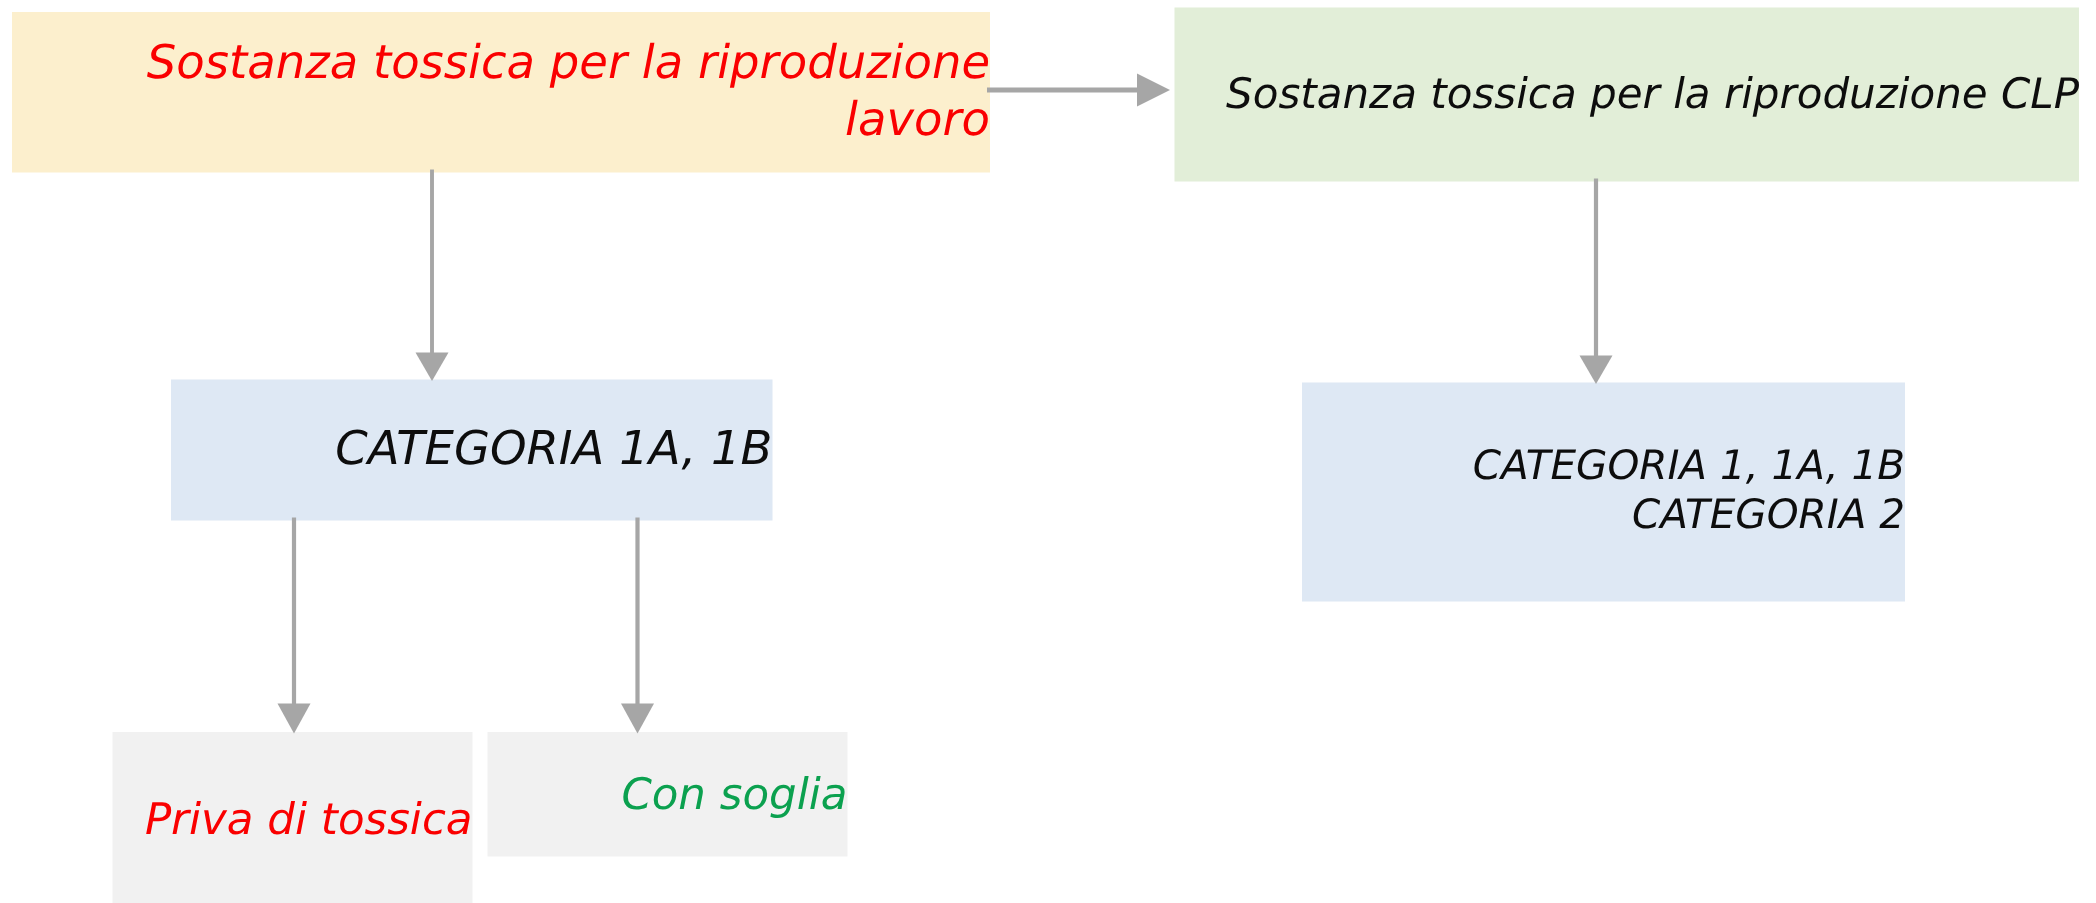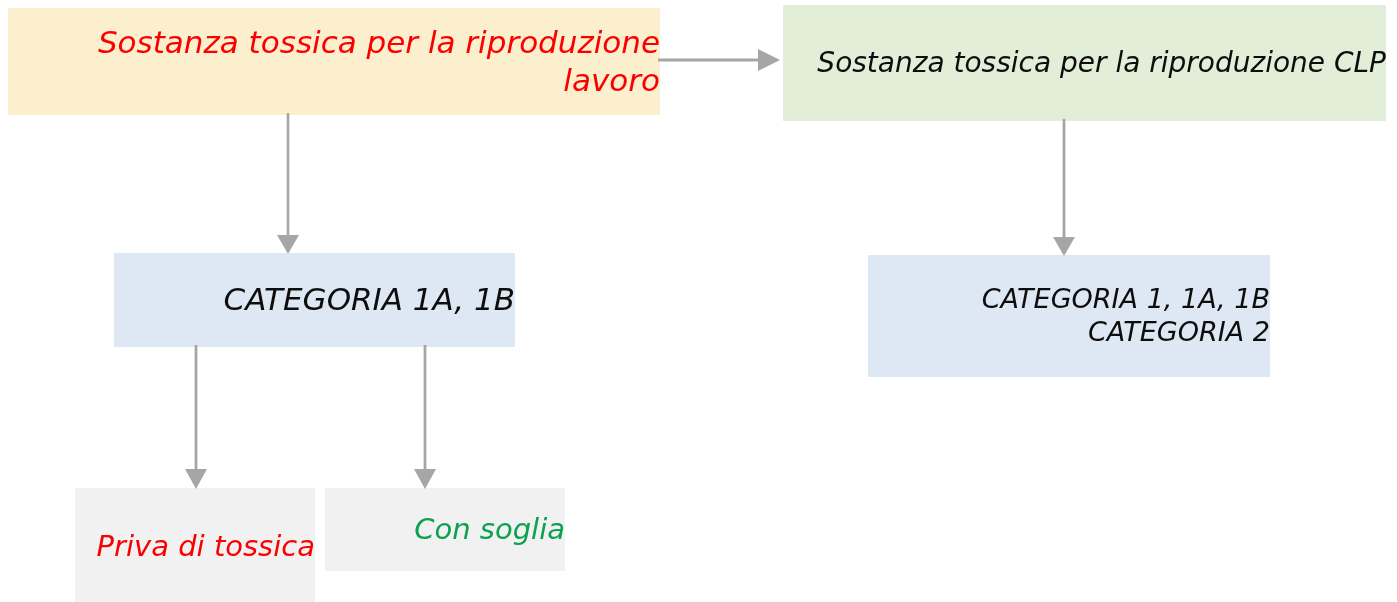--- a/index.html
+++ b/index.html
@@ -40,21 +40,21 @@
   .skin-gray   { background: #F1F1F1; }
 
   .txt-red   { color: #FA0000; }
   .txt-black { color: #0D0D0D; }
   .txt-green { color: #0BA14F; }
 
   
   #node-lavoro   { left: 8px;    top: 8px;   width: 652px; height: 107px; font-size: 31px; }
   #node-clp      { left: 783px;  top: 5px;   width: 603px; height: 116px; font-size: 28px; }
   #node-cat-lav  { left: 114px;  top: 253px; width: 401px; height: 94px;  font-size: 31px; }
-  #node-cat-clp  { left: 868px;  top: 255px; width: 402px; height: 122px; font-size: 27px; padding-left: 44px; }
+  #node-cat-clp  { left: 868px;  top: 255px; width: 402px; height: 146px; font-size: 27px; padding-left: 44px; }
   #node-priva    { left: 75px;   top: 488px; width: 240px; height: 118px; font-size: 29px; }
   #node-consog   { left: 325px;  top: 488px; width: 240px; height: 83px;  font-size: 29px; }
 
   
   .conn {
     position: absolute;
     overflow: visible;
   }
   .conn svg { display: block; overflow: visible; }
 

